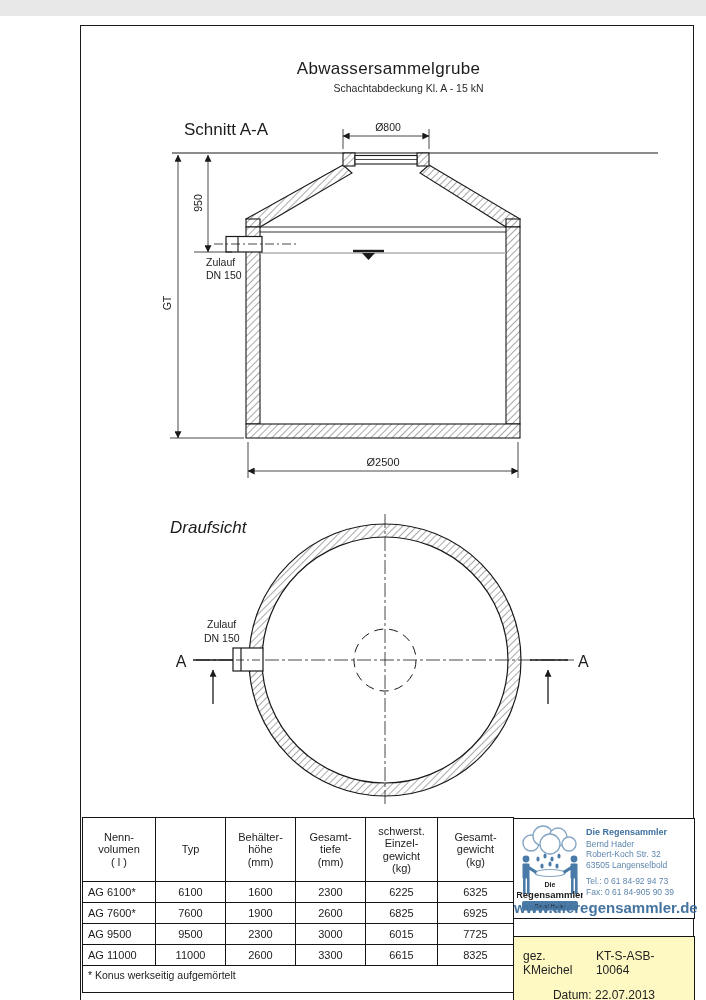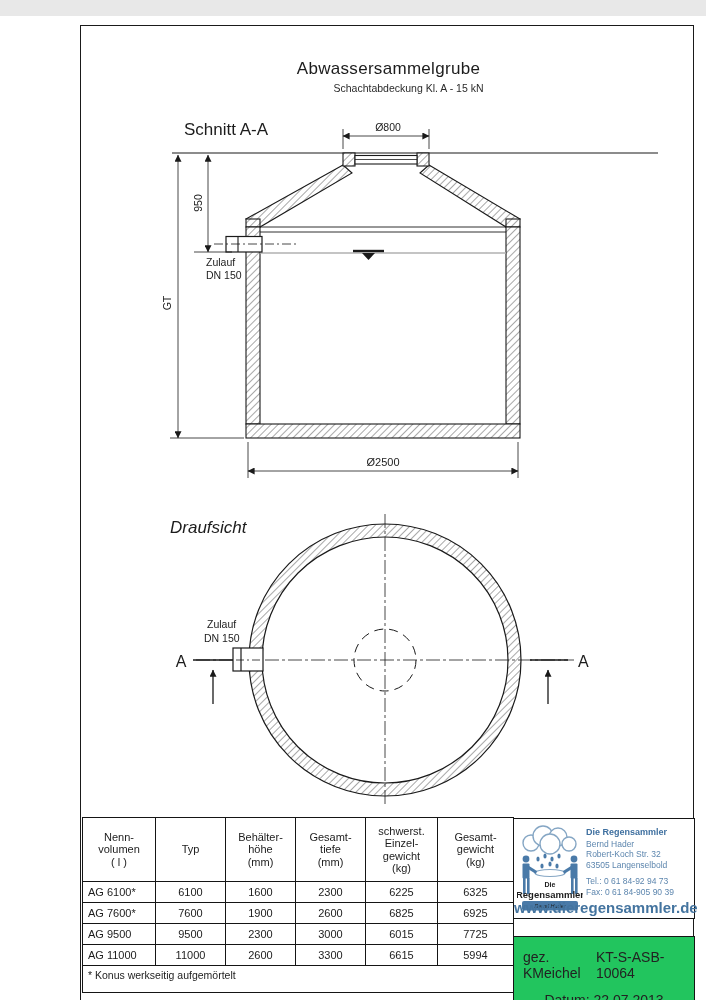--- a/index.html
+++ b/index.html
@@ -38,22 +38,22 @@
   .company-lines{position:absolute;left:72px;top:8px;right:2px;line-height:10.5px;
                  font-size:8.5px;color:#5d86ae;}
   .company-name{font-weight:bold;font-size:9px;color:#3f70a0;margin-bottom:1px;}
   .company-gap{height:6px;}
   .company-web{position:absolute;left:0;right:0;bottom:2px;text-align:center;
                font-weight:bold;font-size:15px;color:#44749f;}
   .logo-wrap{position:absolute;left:3px;top:4px;width:66px;height:90px;}
 
   
   .footer-box{position:absolute;left:513px;top:920px;width:182px;height:65px;
-              border:1.6px solid #151515;box-sizing:border-box;background:#22c55e;
-              padding:12px 9px 0 9px;font-size:14px;color:#222;}
+              border:1.6px solid #151515;box-sizing:border-box;background:#fef9c3;
+              padding:12px 9px 0 9px;font-size:12px;color:#222;}
   .footer-row{display:flex;justify-content:space-between;}
   .footer-date{margin-top:11px;text-align:center;}
 </style>
 </head>
 <body>
 
 <div class="page">
   <div class="frame"></div>
 
   <div class="title-main">Abwassersammelgrube</div>
@@ -196,21 +196,21 @@
     <div class="cell">2300</div>
     <div class="cell">3000</div>
     <div class="cell">6015</div>
     <div class="cell lastcol">7725</div>
 
     <div class="cell typ">AG 11000</div>
     <div class="cell">11000</div>
     <div class="cell">2600</div>
     <div class="cell">3300</div>
     <div class="cell">6615</div>
-    <div class="cell lastcol">5994</div>
+    <div class="cell lastcol">8325</div>
 
     <div class="cell note-row">* Konus werkseitig aufgemörtelt</div>
   </div>
 
   <div class="company-box">
     <div class="logo-wrap">
       <svg width="66" height="90" viewBox="0 0 66 90">
         <g stroke="#85a6c4" stroke-width="1.4" fill="#ffffff">
           <circle cx="14" cy="20" r="8"></circle>
           <circle cx="26" cy="13" r="10"></circle>

